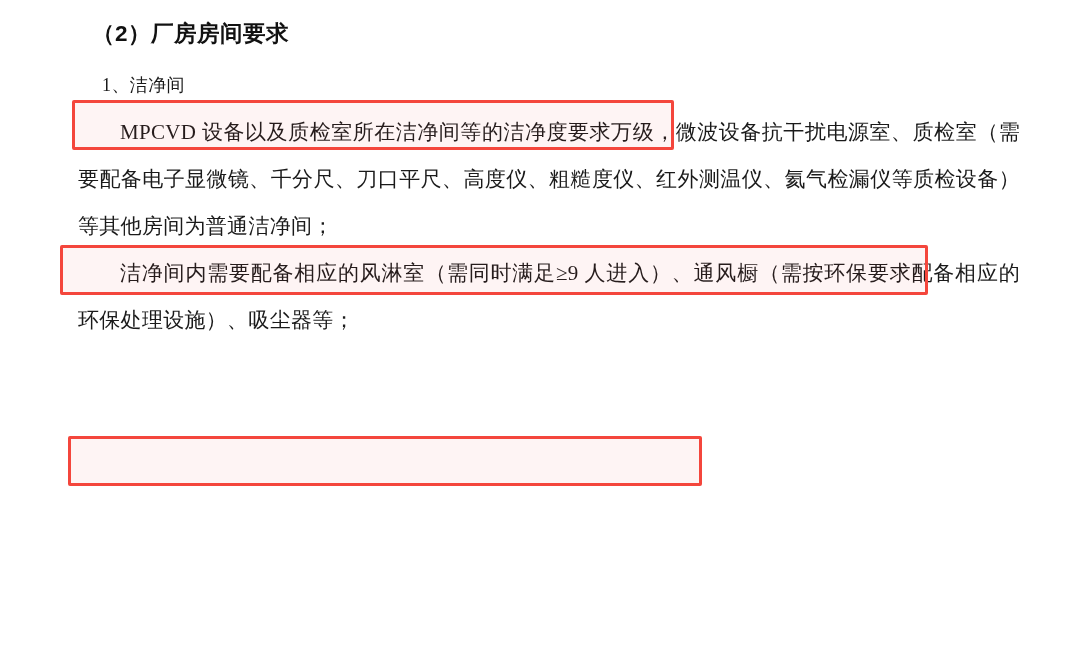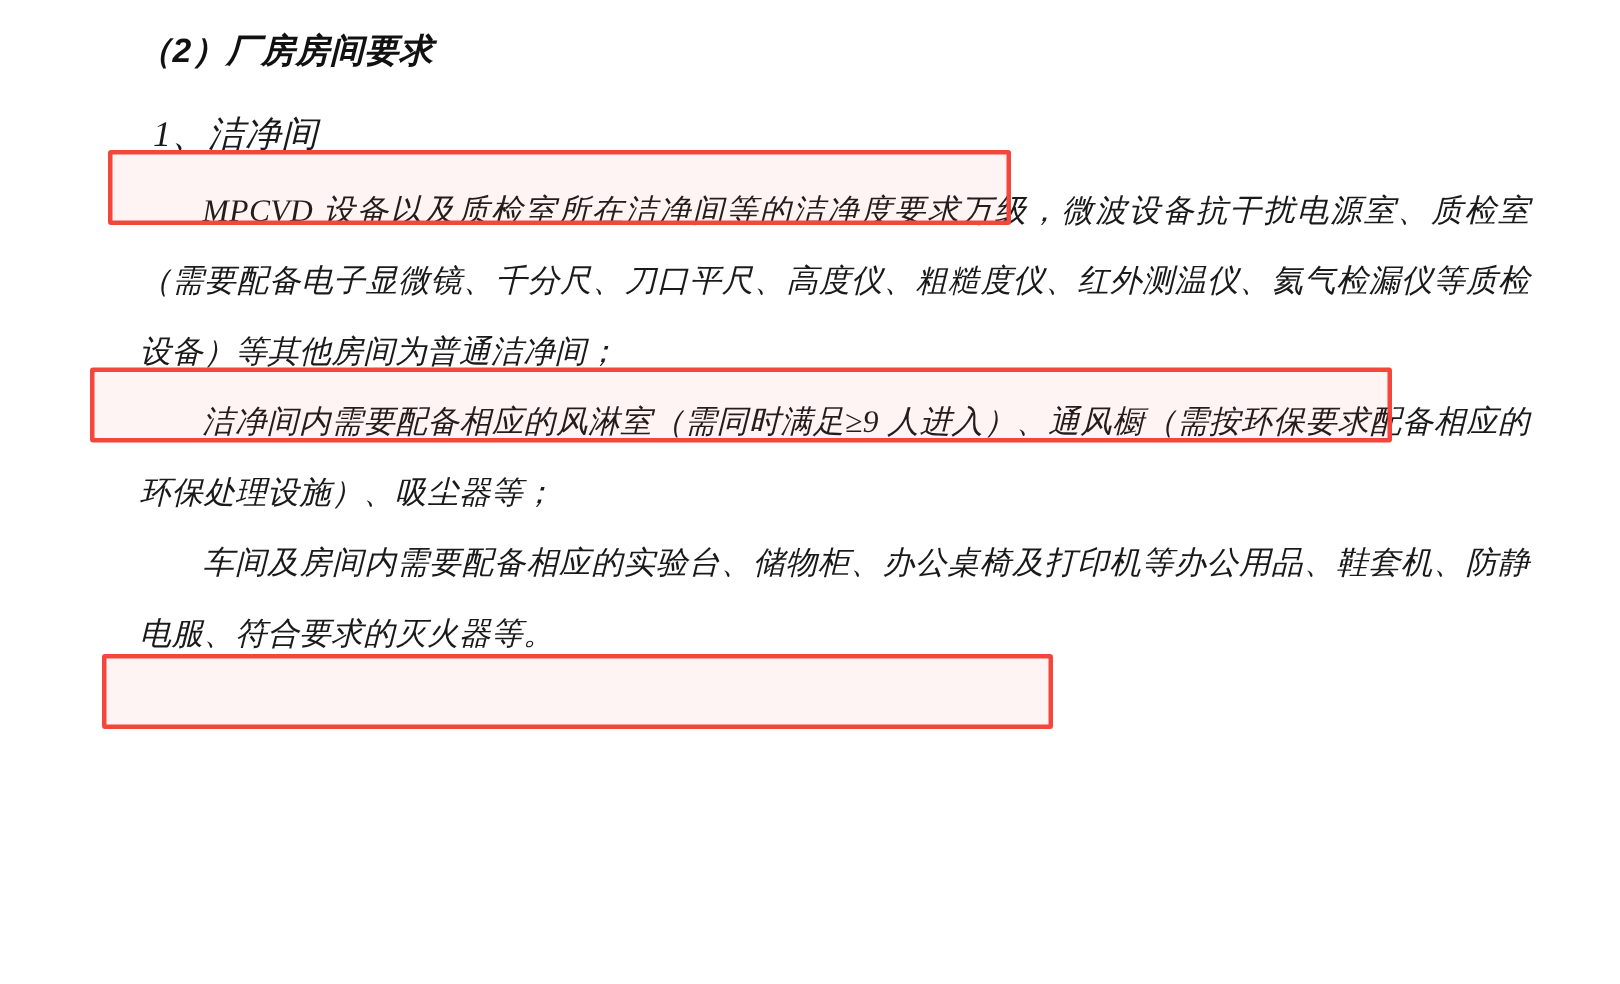--- a/index.html
+++ b/index.html
@@ -13,47 +13,45 @@
     font-family: "Liberation Serif", serif;
     color: #1a1a1a;
     overflow: hidden;
   }
   .page {
     position: relative;
     width: 1080px;
     height: 656px;
     box-sizing: border-box;
     padding: 10px 60px 0 78px;
-    font-style: italic;
   }
   .heading {
     font-family: "Liberation Sans", sans-serif;
     font-weight: bold;
     font-size: 22.5px;
     letter-spacing: 0.5px;
     color: #111111;
     margin: 8px 0 0 14px;
   }
   .subheading {
-    font-size: 24px;
+    font-size: 18px;
     color: #1a1a1a;
     margin: 24px 0 0 24px;
     letter-spacing: 0.4px;
   }
   p.para {
     font-size: 21px;
     line-height: 47px;
     margin: 0;
     letter-spacing: 0.3px;
     text-align: justify;
     text-justify: inter-ideograph;
   }
   p.indent {
     text-indent: 2em;
-    margin-left: 15px;
   }
   .block {
     margin-top: 12px;
   }
   
   .hl {
     position: absolute;
     border: 3px solid #f4463c;
     border-radius: 2px;
     background: rgba(244, 70, 60, 0.06);
@@ -65,20 +63,19 @@
 
 <div class="page">
 
   <h1 class="heading">（2）厂房房间要求</h1>
 
   <div class="subheading">1、洁净间</div>
 
   <div class="block">
     <p class="para indent">MPCVD 设备以及质检室所在洁净间等的洁净度要求万级，微波设备抗干扰电源室、质检室（需要配备电子显微镜、千分尺、刀口平尺、高度仪、粗糙度仪、红外测温仪、氦气检漏仪等质检设备）等其他房间为普通洁净间；</p>
     <p class="para indent">洁净间内需要配备相应的风淋室（需同时满足≥9 人进入）、通风橱（需按环保要求配备相应的环保处理设施）、吸尘器等；</p>
-    <p class="para indent">车间及房间内需要配备相应的实验台、储物柜、办公桌椅及打印机等办公用品、鞋套机、防静电服、符合要求的灭火器等。</p>
   </div>
 
   <div class="hl" style="left:72px; top:100px; width:596px; height:44px;"></div>
   <div class="hl" style="left:60px; top:245px; width:862px; height:44px;"></div>
   <div class="hl" style="left:68px; top:436px; width:628px; height:44px;"></div>
 
 </div>
 
 </body></html>

